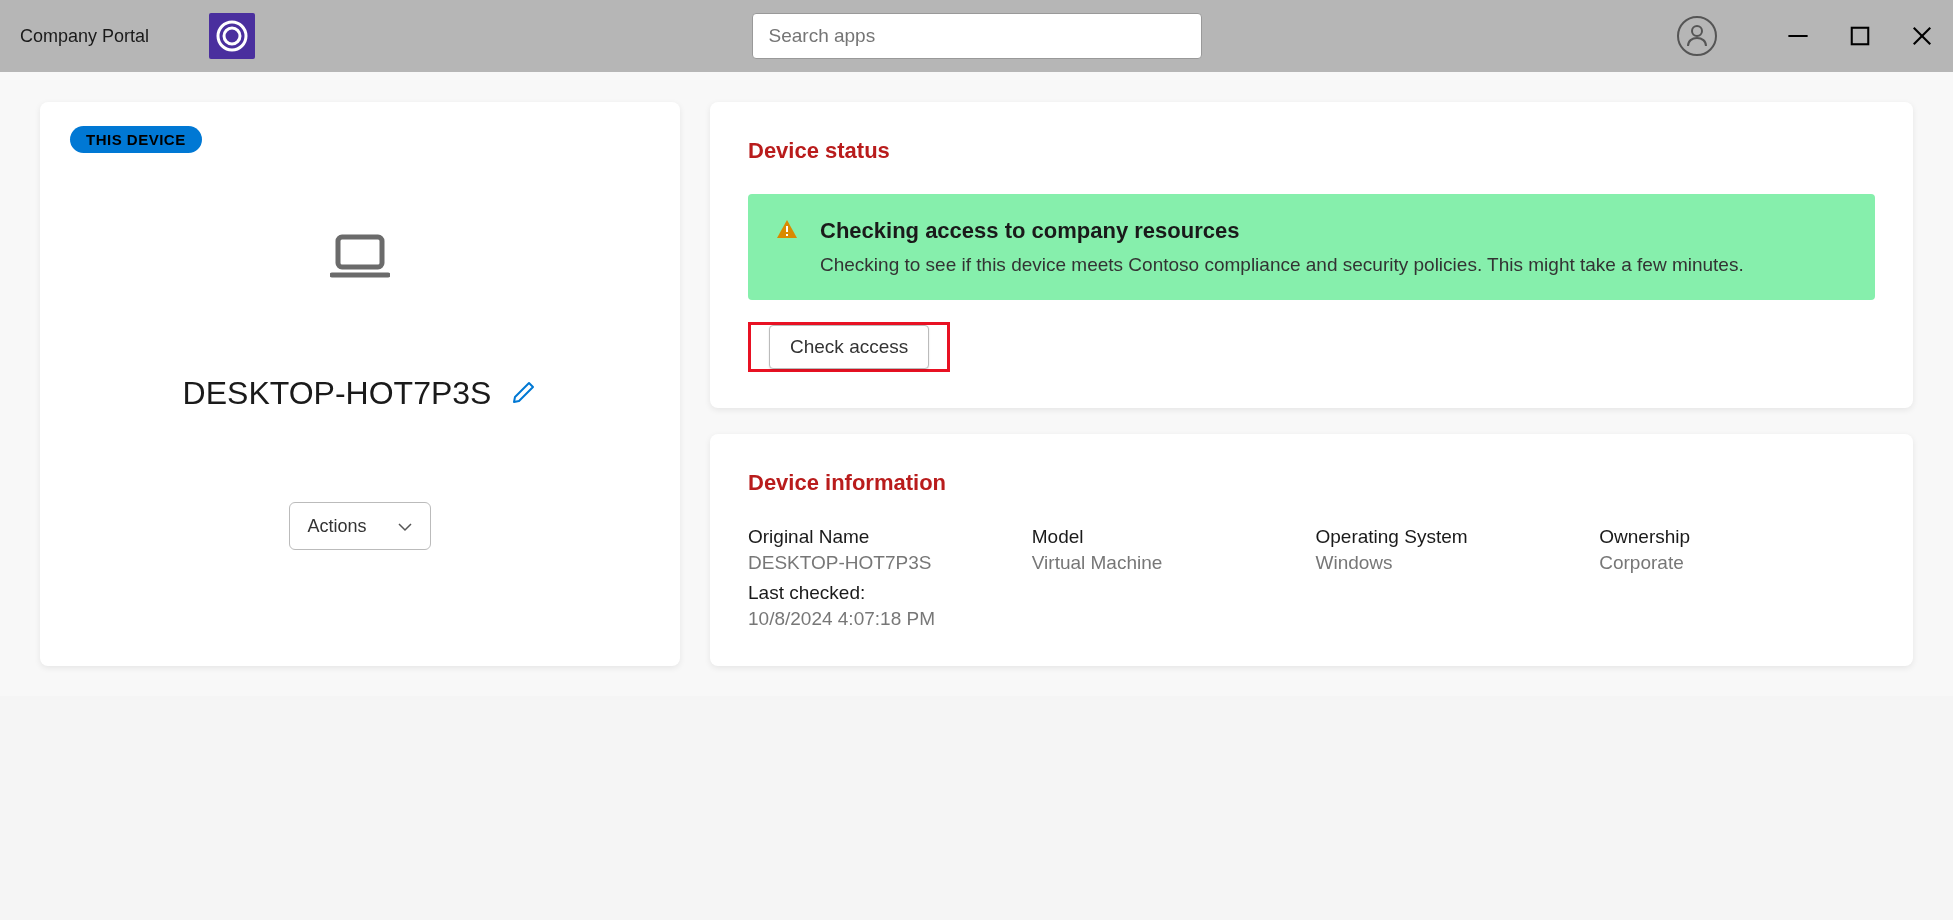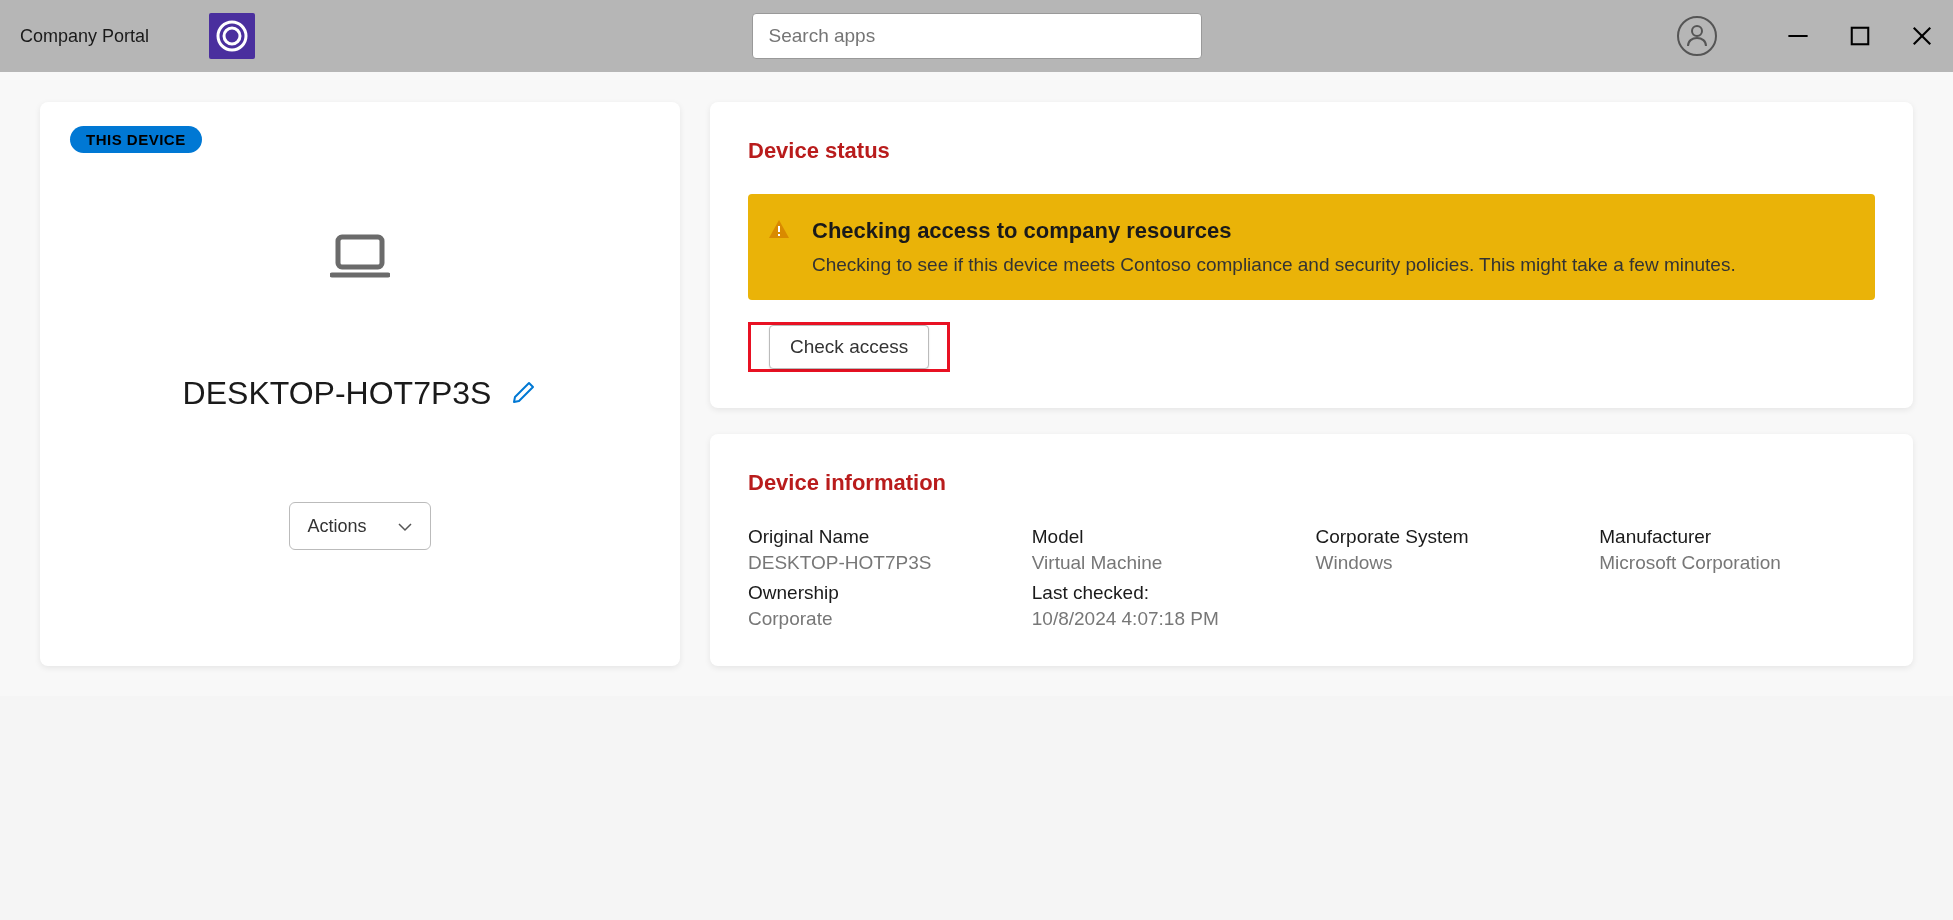--- a/index.html
+++ b/index.html
@@ -132,23 +132,23 @@
     box-shadow: 0 2px 6px rgba(0,0,0,0.08);
     padding: 36px 38px;
   }
   .section-title {
     font-size: 22px;
     font-weight: 600;
     color: #b91c1c;
     margin-bottom: 30px;
   }
   .status-banner {
-    background: #eab308;
+    background: #86efac;
     border-radius: 4px;
-    padding: 24px 20px;
+    padding: 24px 28px;
     display: flex;
     gap: 22px;
     align-items: flex-start;
   }
   .warn-icon svg { width: 22px; height: 22px; }
   .status-text .st-title {
     font-size: 22px;
     font-weight: 600;
     color: #1a1a1a;
     margin-bottom: 10px;
@@ -284,26 +284,22 @@
       <div class="info-grid">
         <div class="info-item">
           <div class="label">Original Name</div>
           <div class="value">DESKTOP-HOT7P3S</div>
         </div>
         <div class="info-item">
           <div class="label">Model</div>
           <div class="value">Virtual Machine</div>
         </div>
         <div class="info-item">
-          <div class="label">Corporate System</div>
+          <div class="label">Operating System</div>
           <div class="value">Windows</div>
-        </div>
-        <div class="info-item">
-          <div class="label">Manufacturer</div>
-          <div class="value">Microsoft Corporation</div>
         </div>
         <div class="info-item">
           <div class="label">Ownership</div>
           <div class="value">Corporate</div>
         </div>
         <div class="info-item">
           <div class="label">Last checked:</div>
           <div class="value">10/8/2024 4:07:18 PM</div>
         </div>
       </div>

